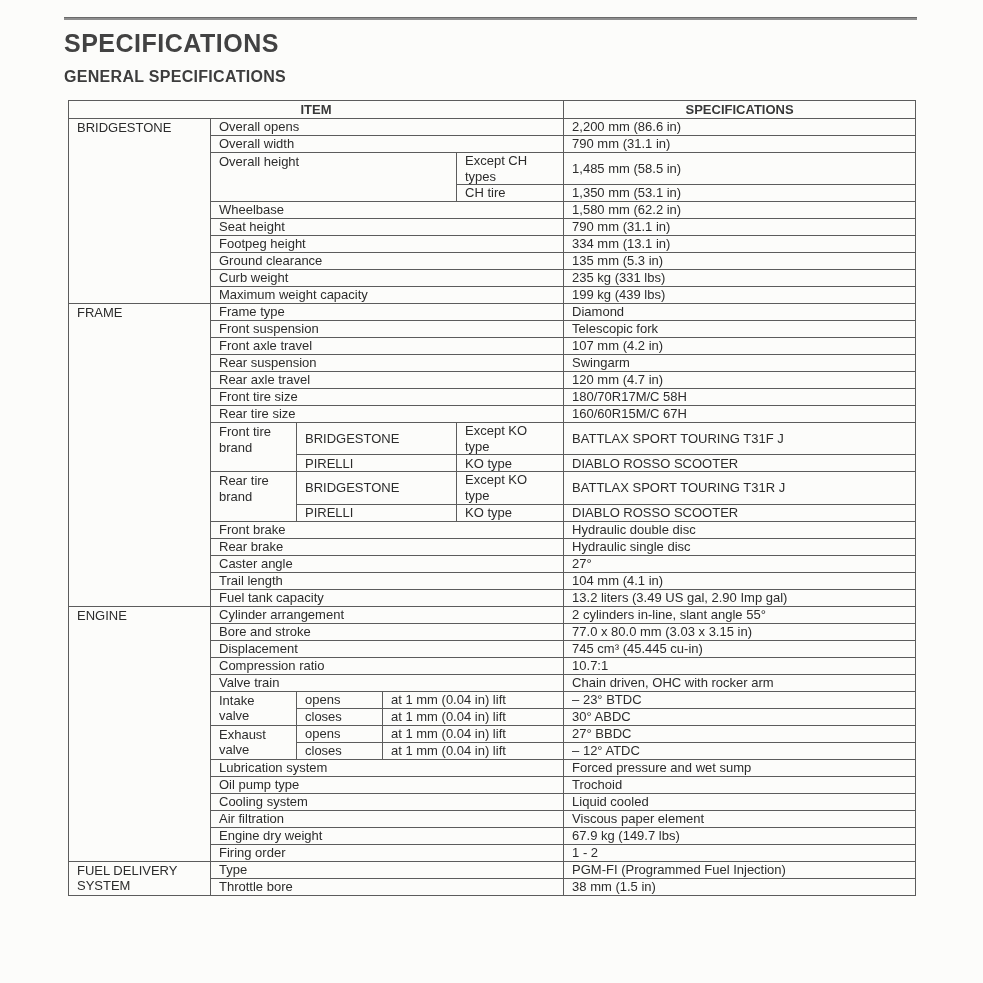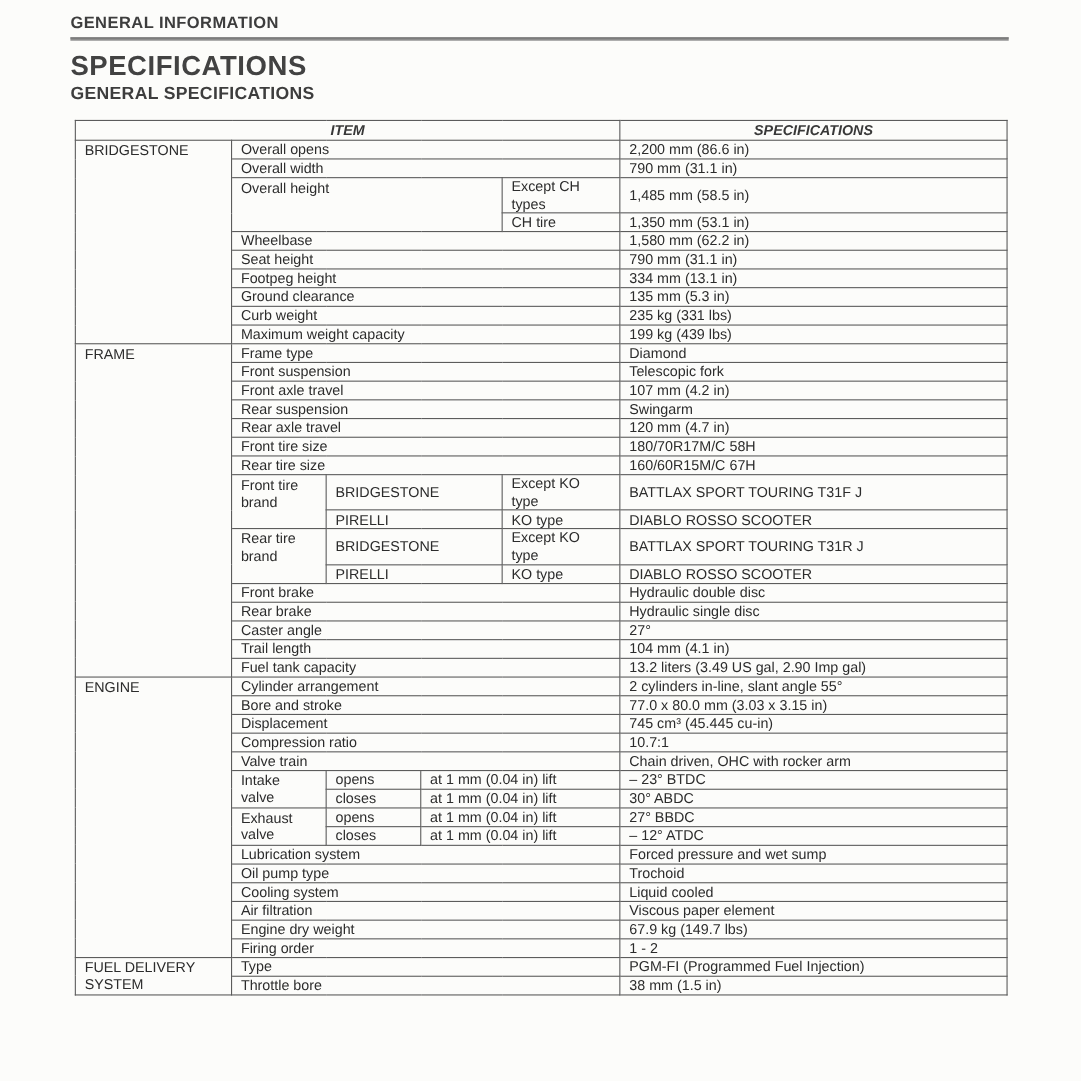--- a/index.html
+++ b/index.html
@@ -19,49 +19,48 @@
   .chapter-rule {
     width:853px; height:3px; background:#8e8e8e;
     border-top:1px solid #6a6a6a; margin-top:5px;
   }
   .section-title {
     font-size:25px; font-weight:bold; color:#424242;
     letter-spacing:.5px; margin-top:9px;
   }
   .subsection-title {
     font-size:16px; font-weight:bold; color:#3d3d3d;
-    letter-spacing:.3px; margin-top:2px;
+    letter-spacing:.3px; margin-top:10px;
   }
   table.specs {
     border-collapse:collapse; table-layout:fixed;
     width:847px; margin:14px 0 0 4px;
     background:#fcfcfa;
   }
   .specs th, .specs td {
     border:1px solid #5c5c5c;
     font-size:13px; line-height:1.2;
     overflow:hidden;
   }
   .specs th {
     font-weight:bold; color:#383838;
-    height:18px; padding:0 4px;font-style:italic;
+    height:18px; padding:0 4px;
   }
   .specs td {
     height:17px; padding:0 8px;
     vertical-align:middle; color:#2c2c2c;
   }
   .specs td.va-top { vertical-align:top; padding-top:1px; }
 </style>
 </head>
 <body>
 
 <div class="page">
   <div class="content">
 
-    <div class="chapter-title">GENERAL INFORMATION</div>
 
     <div class="chapter-rule"></div>
 
     <div class="section-title">SPECIFICATIONS</div>
 
     <div class="subsection-title">GENERAL SPECIFICATIONS</div>
 
     <table class="specs">
       <colgroup>
         <col style="width:142px">

